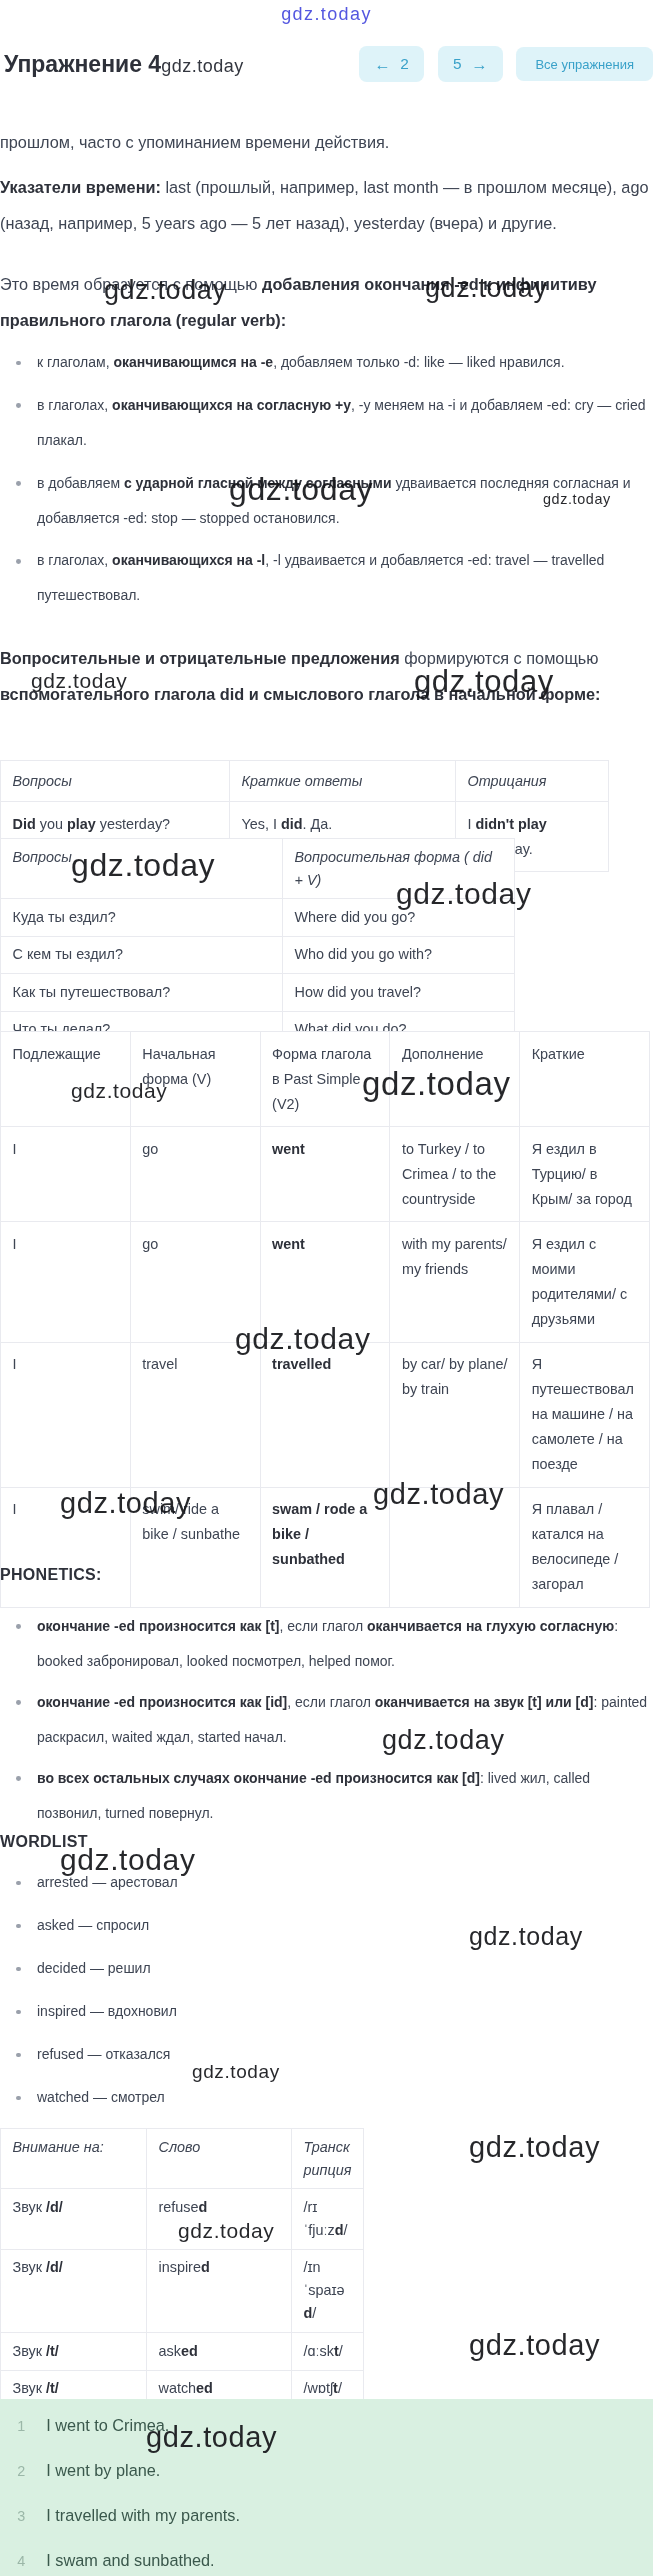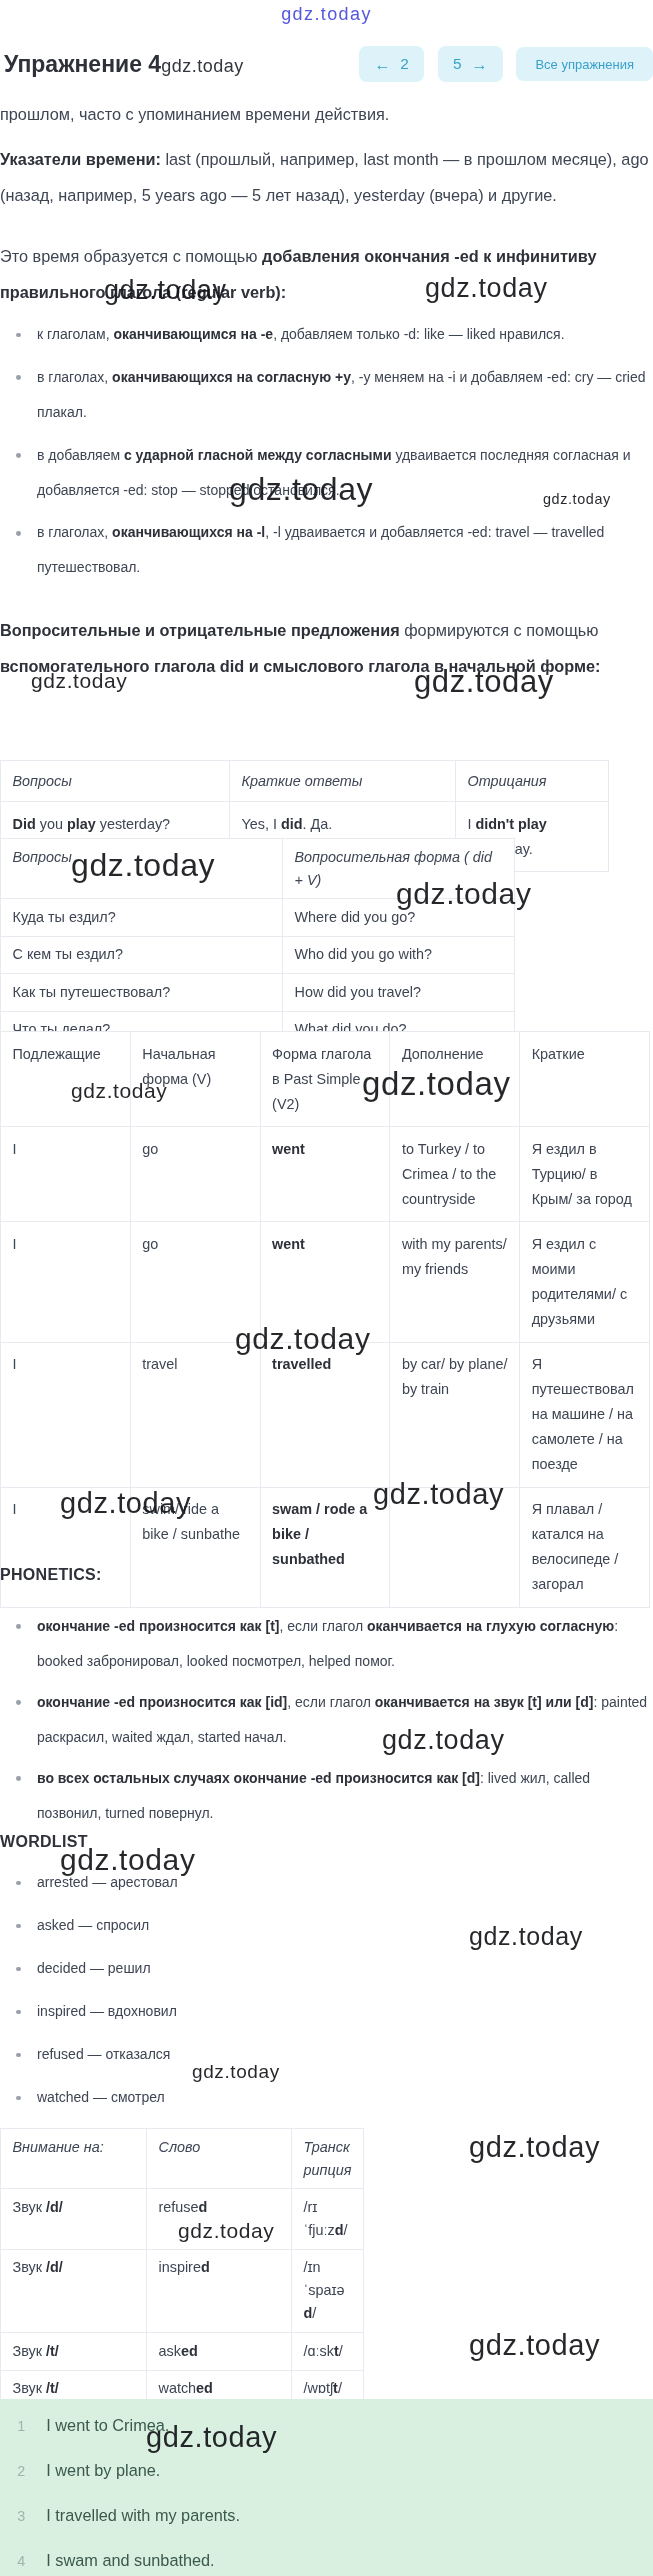--- a/index.html
+++ b/index.html
@@ -69,21 +69,21 @@
       <button>
           <span>5</span>
           <span class="arrow">→</span>
         </button>
       <button class="all">Все упражнения</button>
     </div>
   </div>
 
   <div class="clip-line"></div>
 
-  <section class="intro" style="top:96px">
+  <section class="intro" style="top:124px">
     <p class="p1">прошлом, часто с упоминанием времени действия.</p>
     <p class="p2"><b>Указатели времени:</b><span> last (прошлый, например, last month — в прошлом месяце), ago (назад, например, 5 years ago — 5 лет назад), yesterday (вчера) и другие.</span></p>
     <p class="p3"><span>Это время образуется с помощью </span><b>добавления окончания -ed к инфинитиву правильного глагола (regular verb):</b></p>
     <ul class="blist">
         <li><span class="bullet"></span><span><span>к глаголам, </span><b>оканчивающимся на -e</b><span>, добавляем только -d: like — liked нравился.</span></span></li>
         <li><span class="bullet"></span><span><span>в глаголах, </span><b>оканчивающихся на согласную +y</b><span>, -y меняем на -i и добавляем -ed: cry — cried плакал.</span></span></li>
         <li><span class="bullet"></span><span><span>в добавляем </span><b>с ударной гласной между согласными</b><span> удваивается последняя согласная и добавляется -ed: stop — stopped остановился.</span></span></li>
         <li><span class="bullet"></span><span><span>в глаголах, </span><b>оканчивающихся на -l</b><span>, -l удваивается и добавляется -ed: travel — travelled путешествовал.</span></span></li>
       </ul>
     <p class="p4"><b>Вопросительные и отрицательные предложения</b><span> формируются с помощью </span><b>вспомогательного глагола did и смыслового глагола в начальной форме:</b></p>

